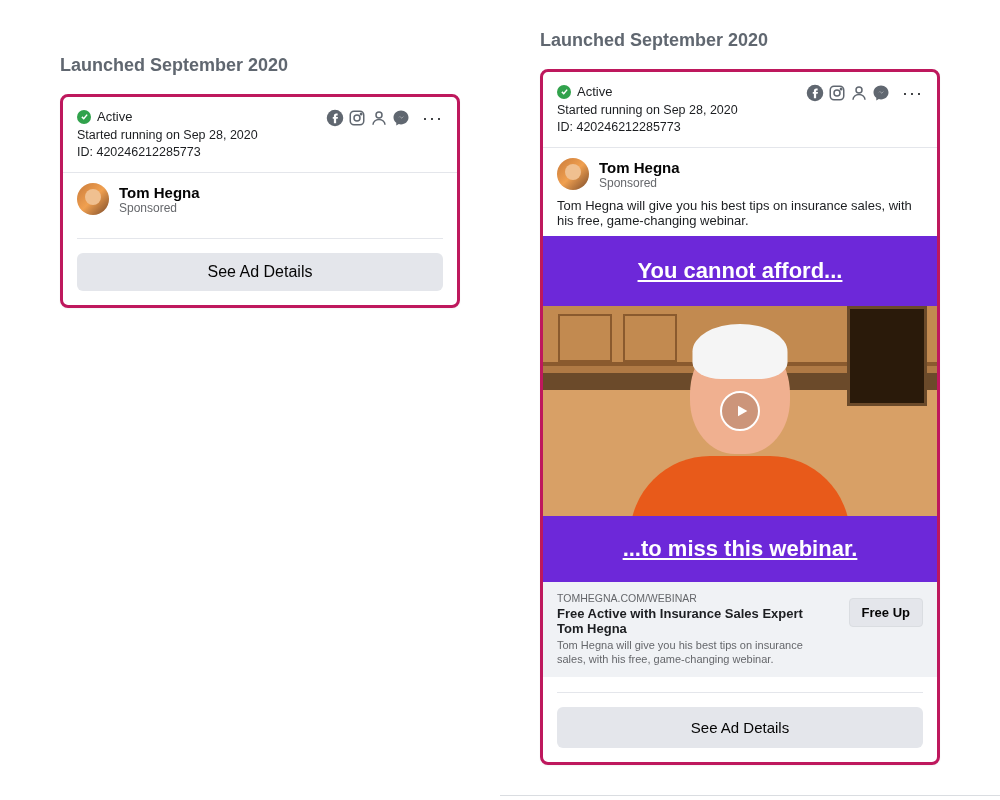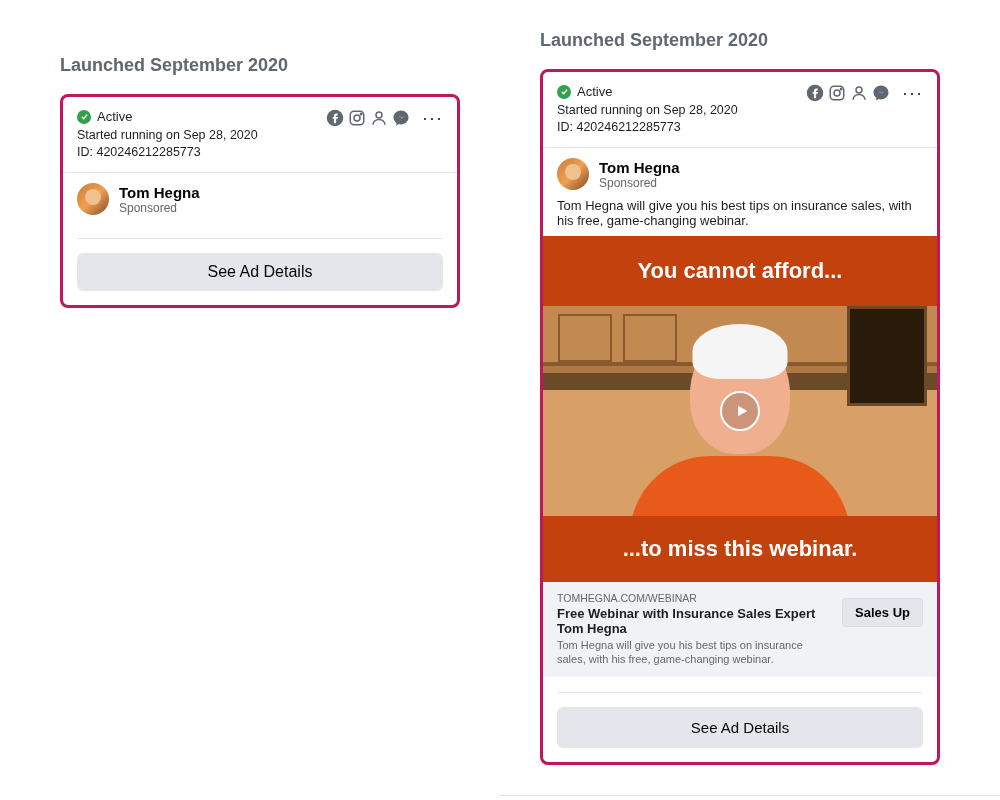--- a/index.html
+++ b/index.html
@@ -155,26 +155,27 @@
     cursor: pointer;
   }
   .btn.small-card { font-size: 16px; padding: 10px 0; }
 
   
   .creative {
     background: #e44d26;
     position: relative;
   }
   .banner {
-    background: #c2410c;
+    background: #6d28d9;
     color: #fff;
     font-weight: 700;
     text-align: center;
     font-size: 22px;
     padding: 22px 10px;
+    text-decoration: underline;
   }
   .banner.bottom { font-size: 22px; padding: 20px 10px; }
   .video-frame {
     position: relative;
     height: 210px;
     background: linear-gradient(#b07a45 0%, #b07a45 32%, #6b4a2a 32%, #6b4a2a 40%, #d8a066 40%, #d8a066 100%);
     overflow: hidden;
   }
   
   .video-frame .cabinets {
@@ -408,24 +409,24 @@
             <svg viewBox="0 0 24 24">
                 <polygon points="6,4 20,12 6,20"></polygon>
               </svg>
           </div>
         </div>
         <div class="banner bottom">...to miss this webinar.</div>
       </div>
       <div class="link-preview">
         <div class="link-left">
           <div class="link-domain">TOMHEGNA.COM/WEBINAR</div>
-          <div class="link-title">Free Webinar with Insurance Sales Expert Tom Hegna</div>
+          <div class="link-title">Free Active with Insurance Sales Expert Tom Hegna</div>
           <div class="link-desc">Tom Hegna will give you his best tips on insurance sales, with his free, game-changing webinar.</div>
         </div>
-        <button class="cta-btn">Sales Up</button>
+        <button class="cta-btn">Free Up</button>
       </div>
       <div class="foot">
         <div class="foot-inner">
           <button class="btn">See Ad Details</button>
         </div>
       </div>
     </div>
   </div>
 </div>
 

